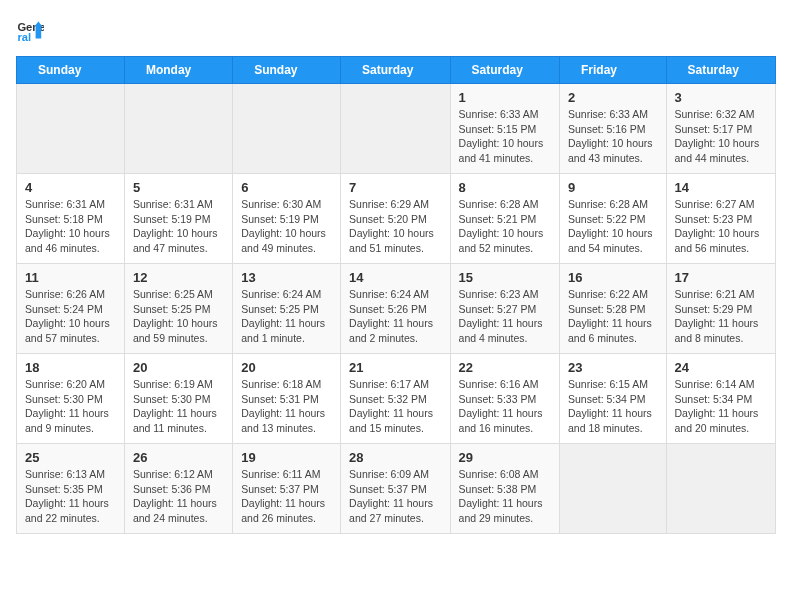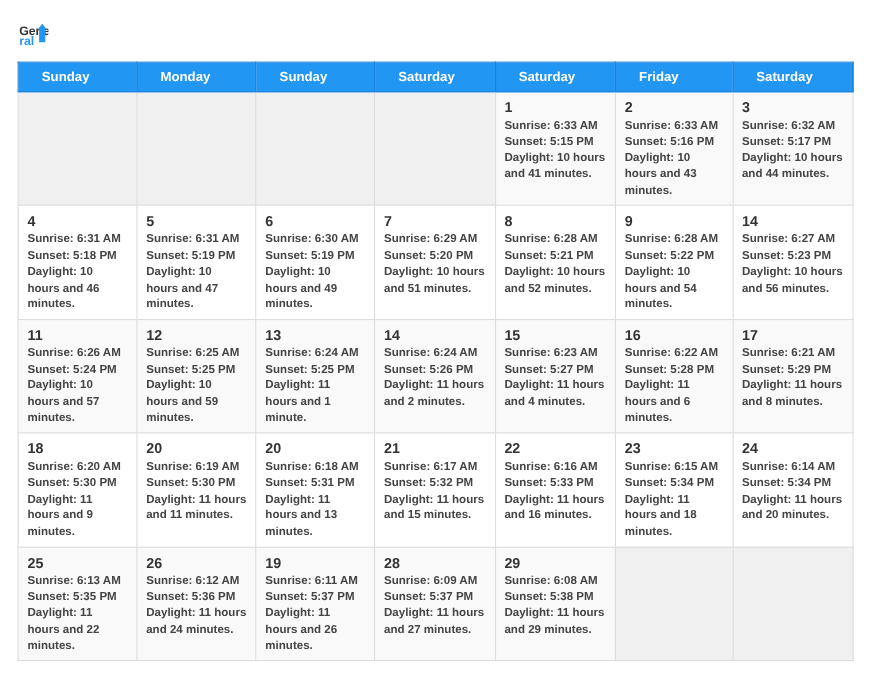--- a/index.html
+++ b/index.html
@@ -81,21 +81,20 @@
     .day-number {
       font-size: 13px;
       font-weight: bold;
       color: #333;
       margin-bottom: 2px;
     }
     .day-info {
       color: #444;
       font-size: 10.5px;
       line-height: 1.4;
-      font-weight: bold;
     }
     .empty {
       background-color: #f0f0f0 !important;
     }
   </style>
 </head>
 <body>
 
 <div class="header">
   <div class="logo">

